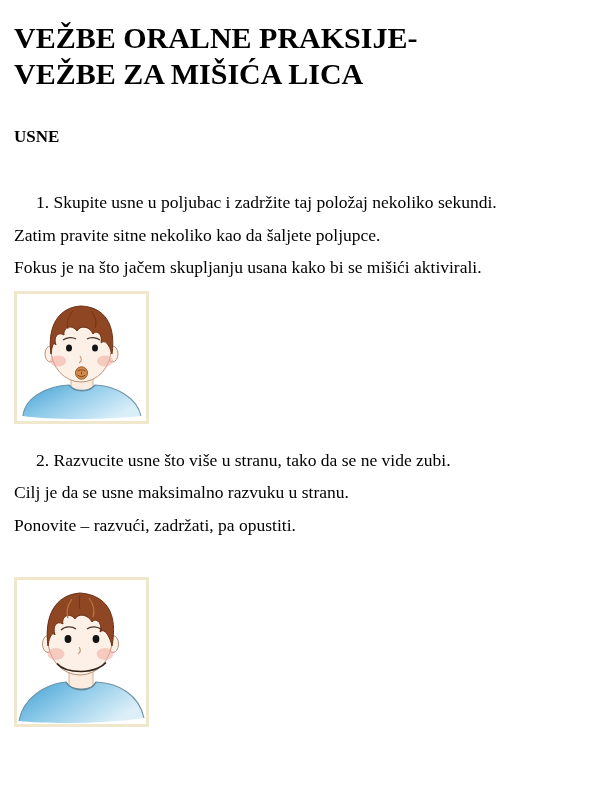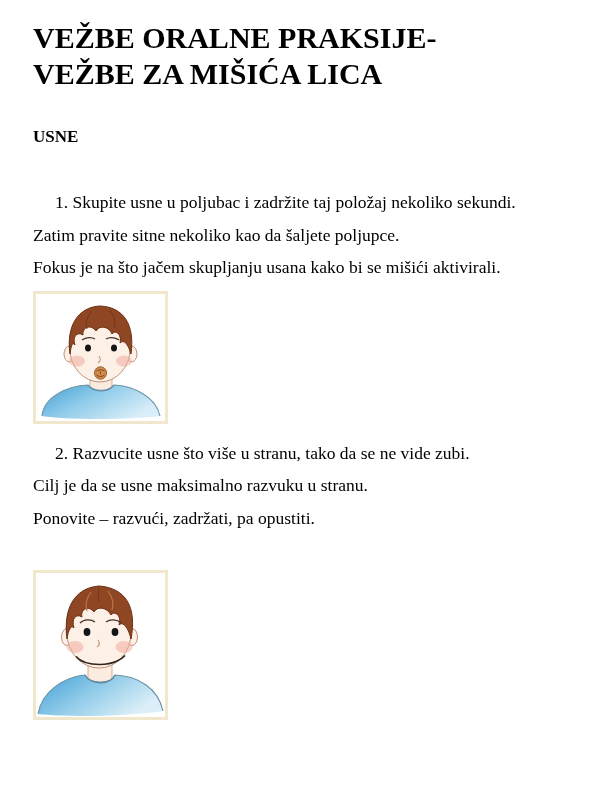--- a/index.html
+++ b/index.html
@@ -3,37 +3,37 @@
 <meta charset="utf-8">
 <style>
   html, body { margin: 0; padding: 0; }
   body {
     width: 607px; height: 786px;
     background: #ffffff;
     color: #000000;
     font-family: "Liberation Serif", serif;
     overflow: hidden;
   }
-  .page { padding: 0 33px; }
+  .page { padding: 0 14px; }
 
   .doc-title {
     margin: 20px 0 0 0;
     font-size: 30px;
     font-weight: bold;
     line-height: 36px;
     max-width: 505px;
   }
   .section-heading {
     margin: 34px 0 2px 0;
     font-size: 17px;
     font-weight: bold;
     line-height: 22px;
   }
   .para { margin-top: 38px; }
-  .para.second { margin-top: 13px; }
+  .para.second { margin-top: 20px; }
   .para .line {
     font-size: 17.5px;
     line-height: 32.5px;
     white-space: nowrap;
   }
   .para .line.first { text-indent: 22px; font-family: Liberation Serif, serif; }
 
   .figure {
     width: 129px;
     background: #ffffff;

